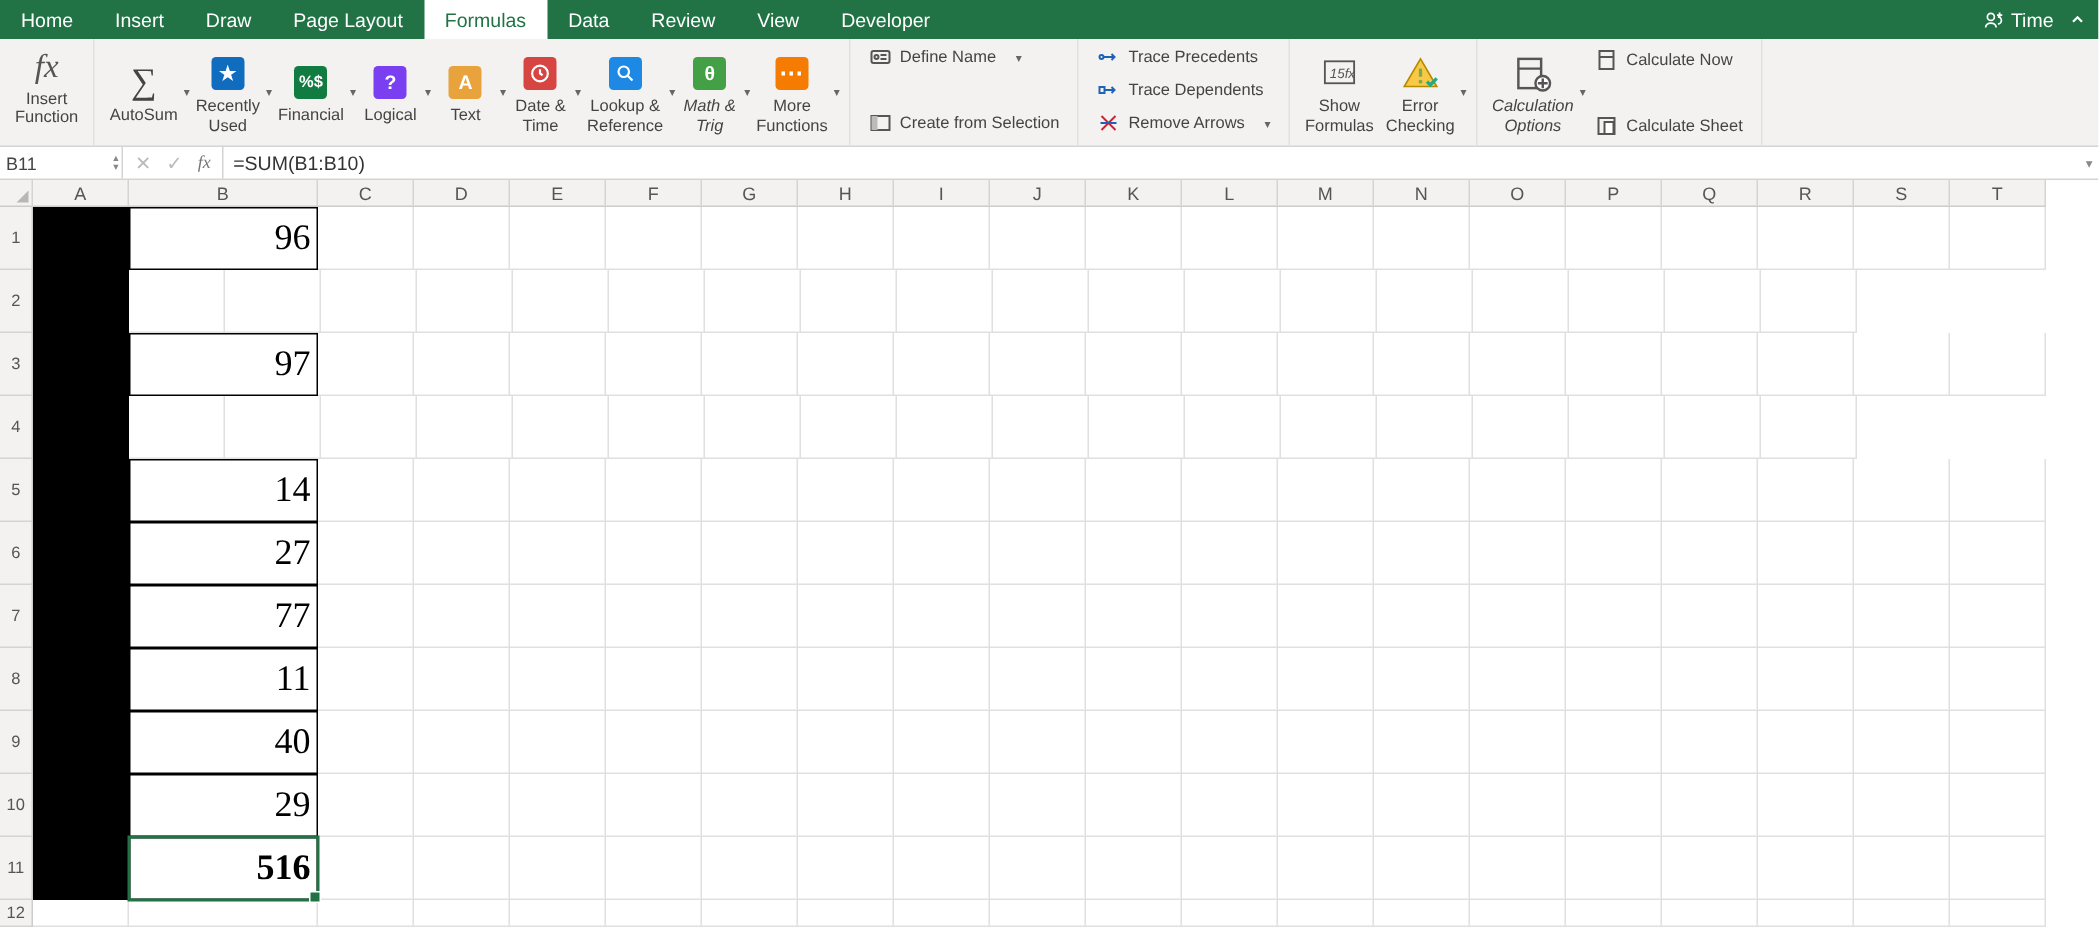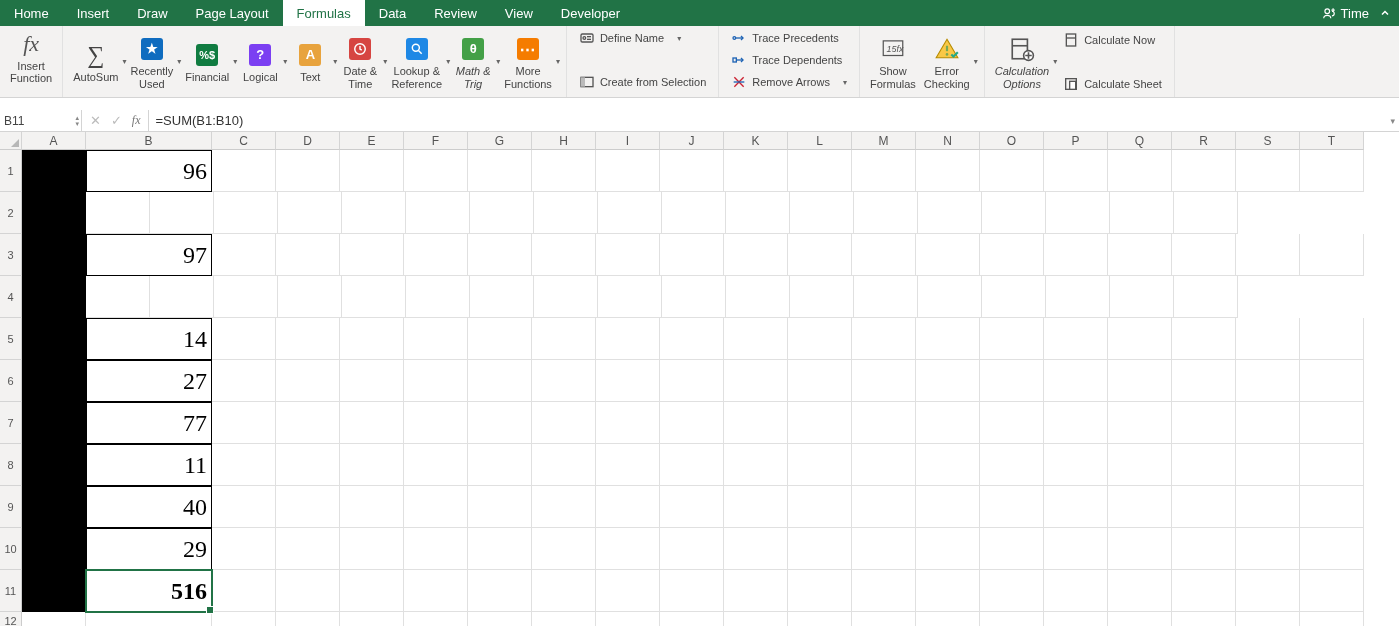--- a/index.html
+++ b/index.html
@@ -20,21 +20,21 @@
 .dd { font-size:8px; color:#666; }
 .hpair{ display:flex; align-items:center; }
 .vlist { display:flex; flex-direction:column; justify-content:center; gap:2px; padding:0 6px; }
 .hline { display:flex; align-items:center; gap:5px; height:20px; cursor:pointer; white-space:nowrap; }
 .smic { width:16px; height:16px; display:flex; align-items:center; justify-content:center; }
 svg { display:block; }
 
 .square { width:22px; height:22px; border-radius:3px; display:flex; align-items:center; justify-content:center; color:#fff; font-weight:bold; font-size:13px; }
 
 
-.fbar { height:22px; border-bottom:1px solid #d4d4d4; display:flex; align-items:stretch; background:#fff;margin-top:12px; }
+.fbar { height:22px; border-bottom:1px solid #d4d4d4; display:flex; align-items:stretch; background:#fff; }
 .namebox { width:82px; border-right:1px solid #d4d4d4; display:flex; align-items:center; padding:0 4px; font-size:12px; position:relative; }
 .namebox .spin { position:absolute; right:2px; display:flex; flex-direction:column; font-size:7px; color:#888; line-height:6px;}
 .fbtns { display:flex; align-items:center; padding:0 8px; gap:10px; color:#bbb; border-right:1px solid #d4d4d4; }
 .fbtns .fx { font-style:italic; font-family:Georgia,serif; color:#777; }
 .finput { flex:1; display:flex; align-items:center; padding:0 6px; font-size:13px; color:#333; position:relative; }
 .fexpand{ position:absolute; right:4px; color:#888; font-size:9px; }
 
 
 .gridwrap { display:flex; height:calc(626px - 26px - 72px - 22px); }
 .grid { position:relative; }

